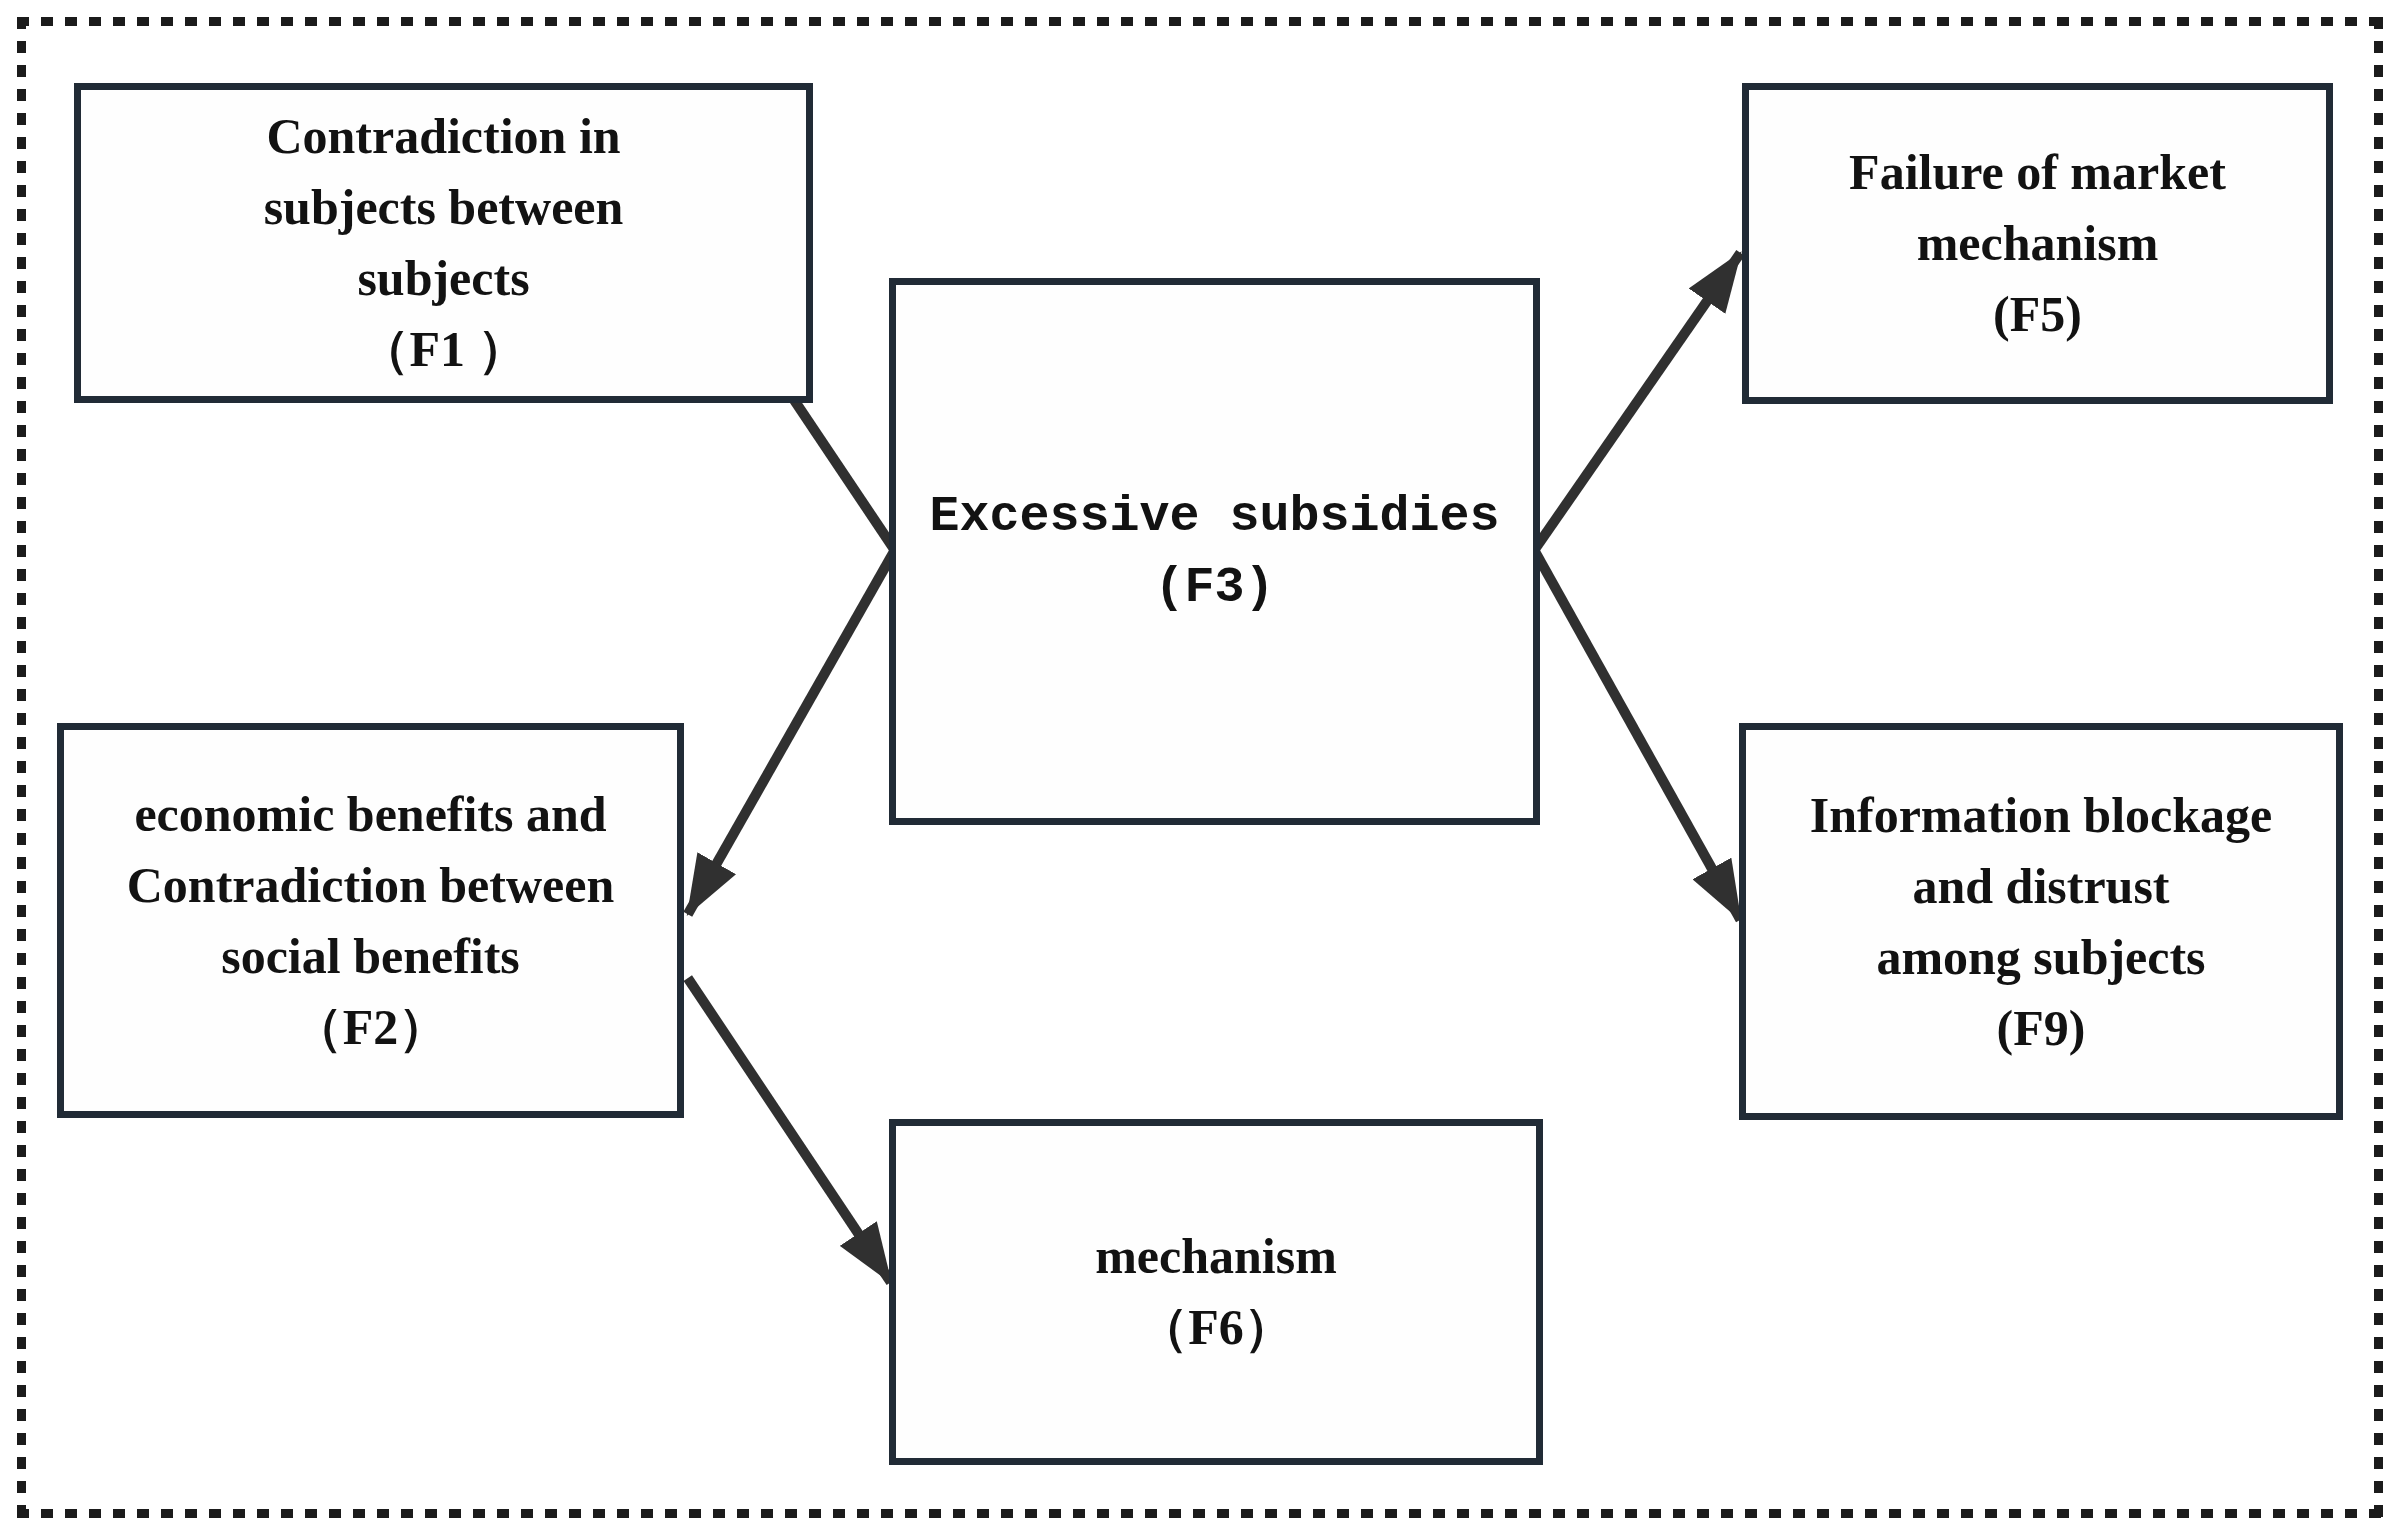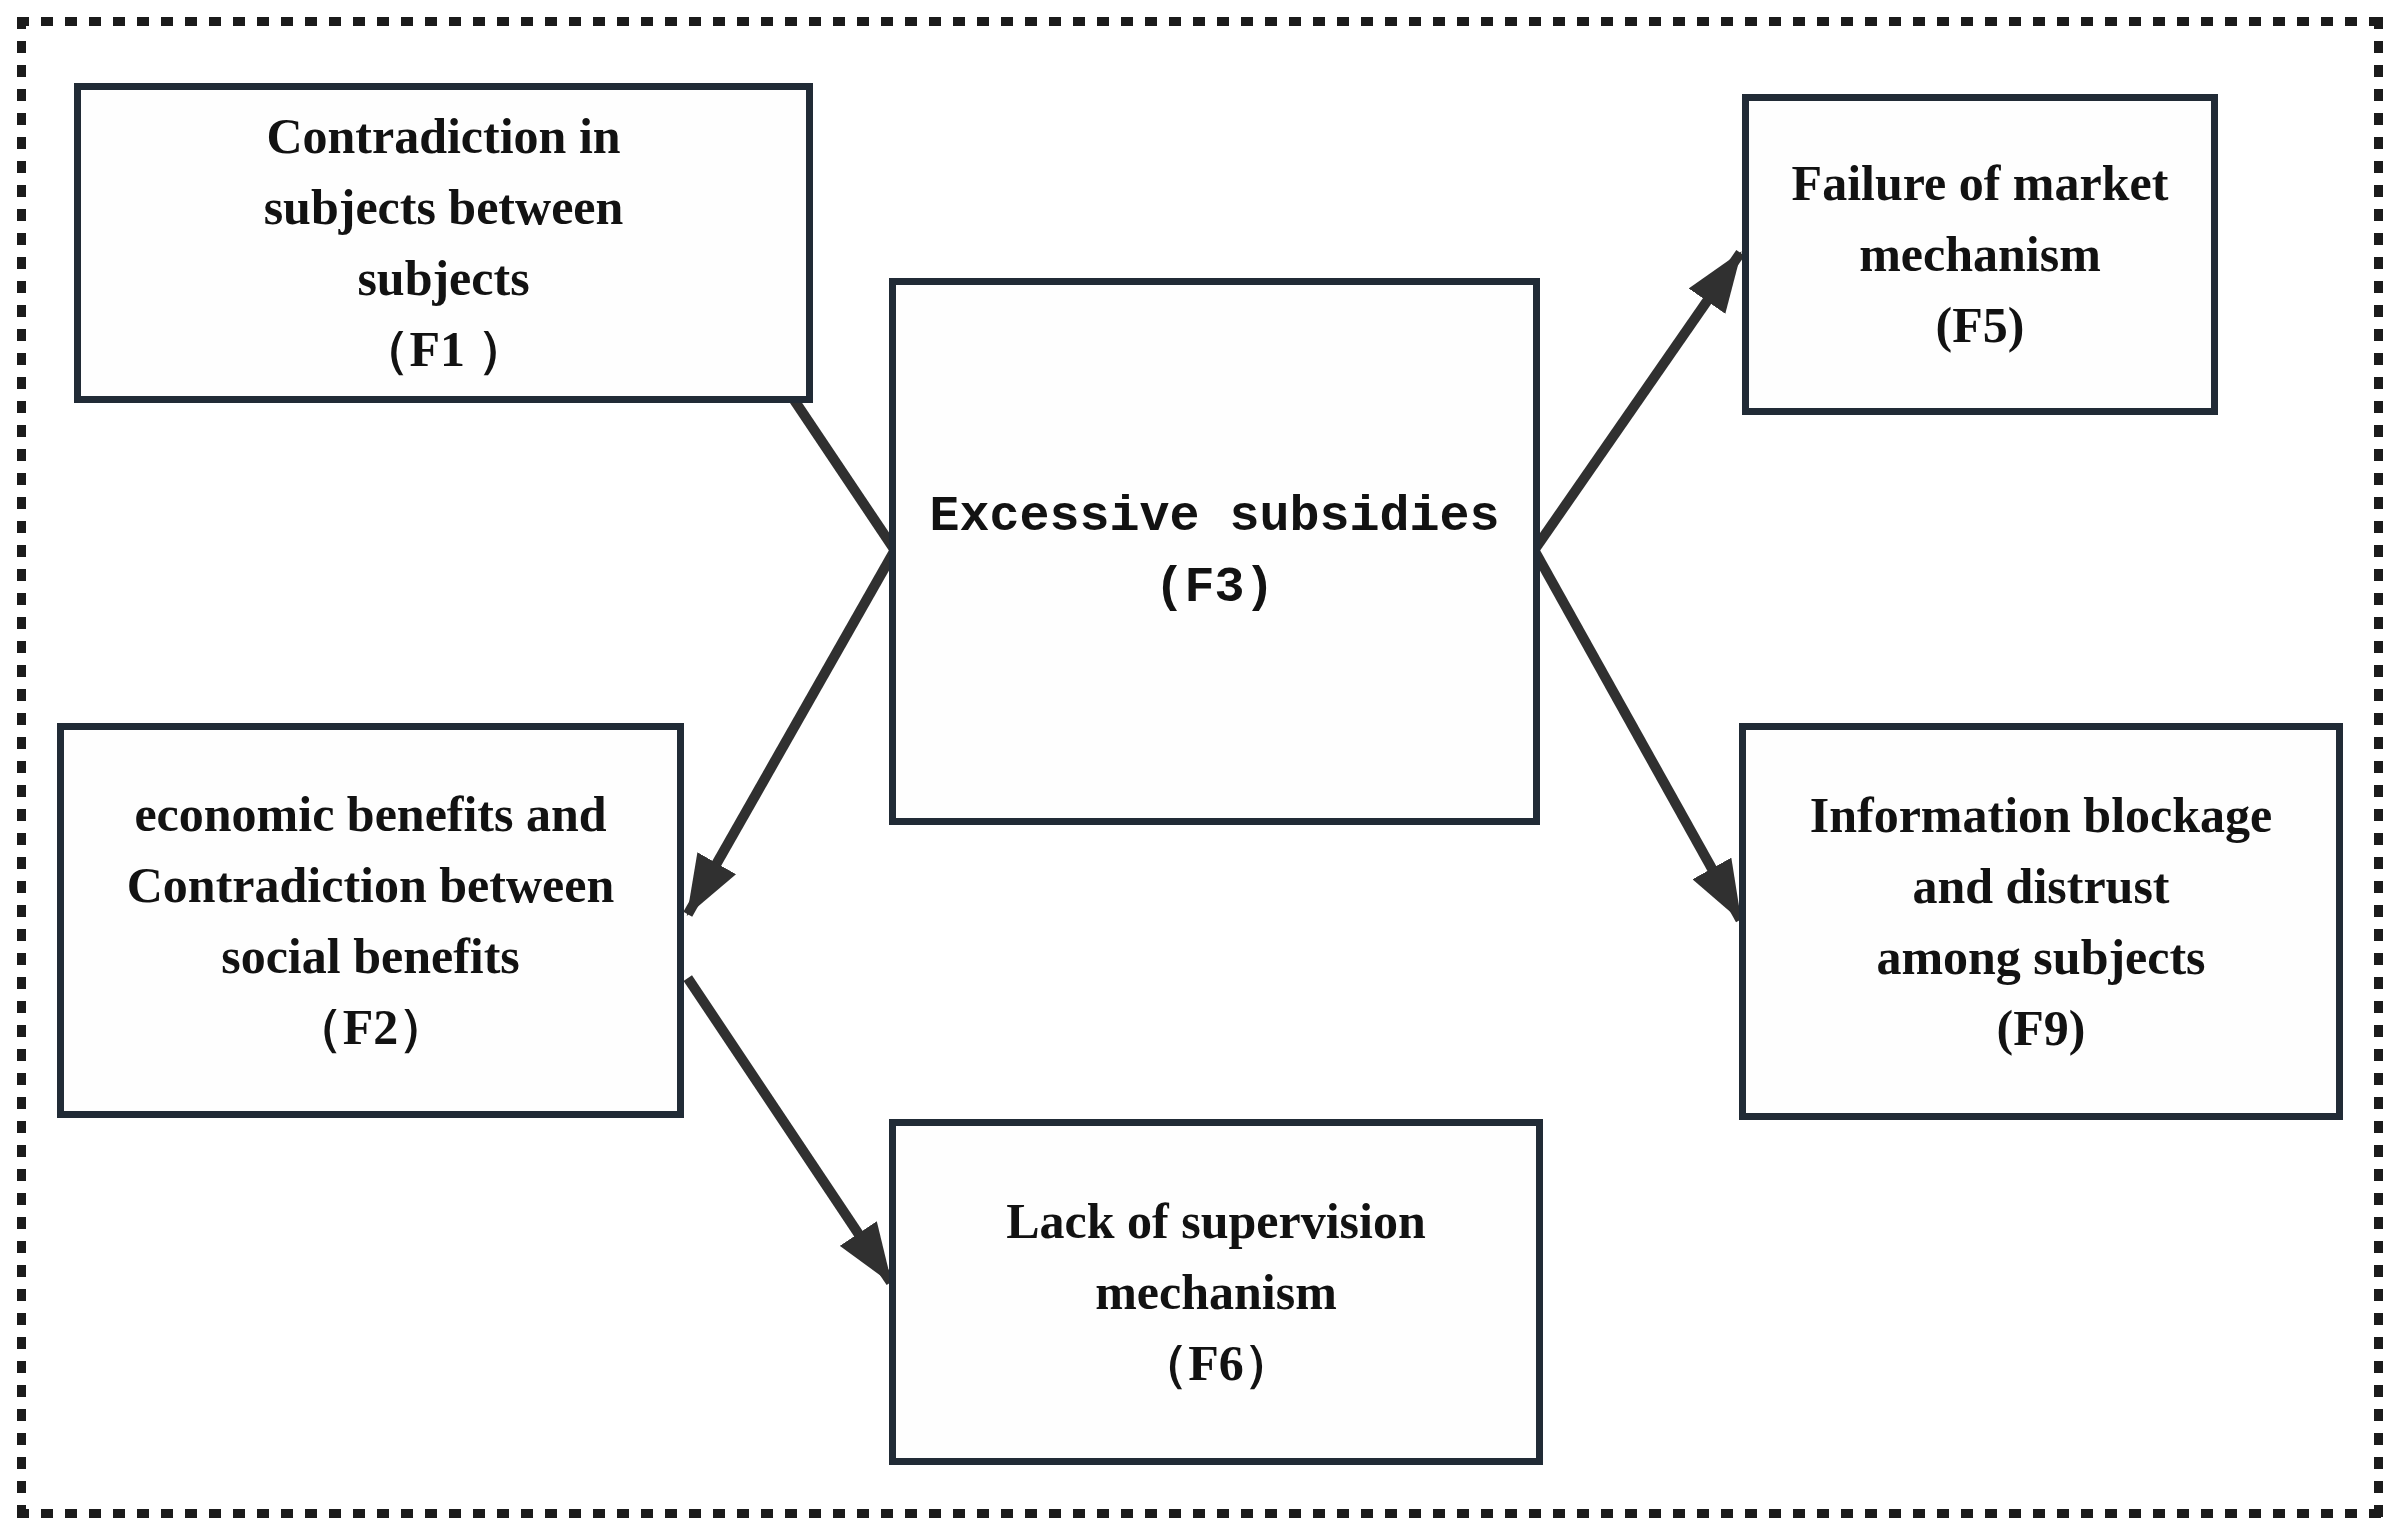--- a/index.html
+++ b/index.html
@@ -40,21 +40,21 @@
     justify-content: center;
     align-items: center;
     text-align: center;
     color: #121212;
     font-weight: bold;
     font-size: 50px;
     line-height: 1.42;
   }
   .f1 { left: 74px;   top: 83px;  width: 739px; height: 320px; }
   .f3 { left: 889px; top: 278px;  width: 651px; height: 547px; font-family: Liberation Mono, monospace; }
-  .f5 { left: 1742px; top: 94px;  width: 476px; height: 321px; }
+  .f5 { left: 1742px; top: 83px;  width: 591px; height: 321px; }
   .f2 { left: 57px;   top: 723px;  width: 627px; height: 395px; }
   .f9 { left: 1739px; top: 723px;  width: 604px; height: 397px; }
   .f6 { left: 889px; top: 1119px; width: 654px; height: 346px; }
   .node .line { display: block; }
 </style>
 </head>
 <body>
 
 <div class="canvas">
 
@@ -102,19 +102,18 @@
   </div>
 
   <div class="node f9">
     <span class="line">Information blockage</span>
     <span class="line">and distrust</span>
     <span class="line">among subjects</span>
     <span class="line">(F9)</span>
   </div>
 
   <div class="node f6">
-    <span class="line">Lack of supervision</span>
     <span class="line">mechanism</span>
     <span class="line">（F6）</span>
   </div>
 
 </div>
 
 
 </body></html>

